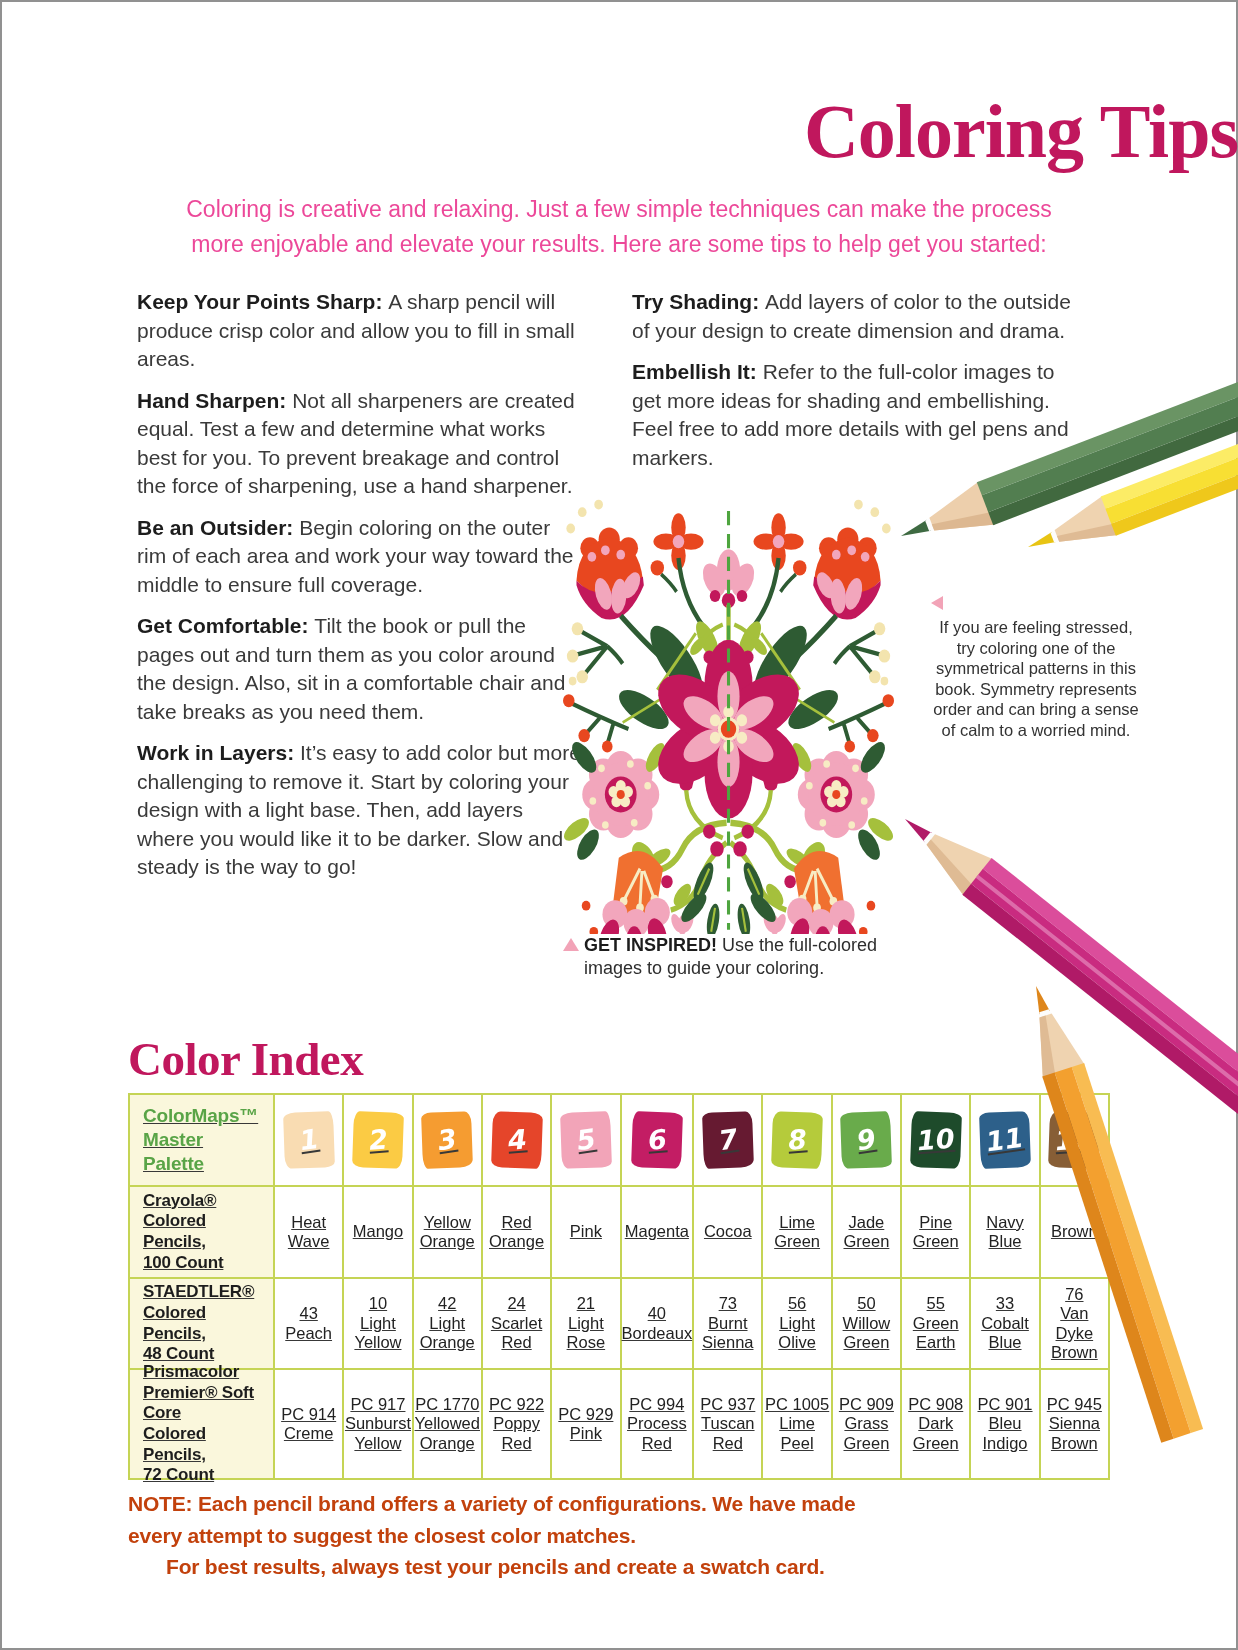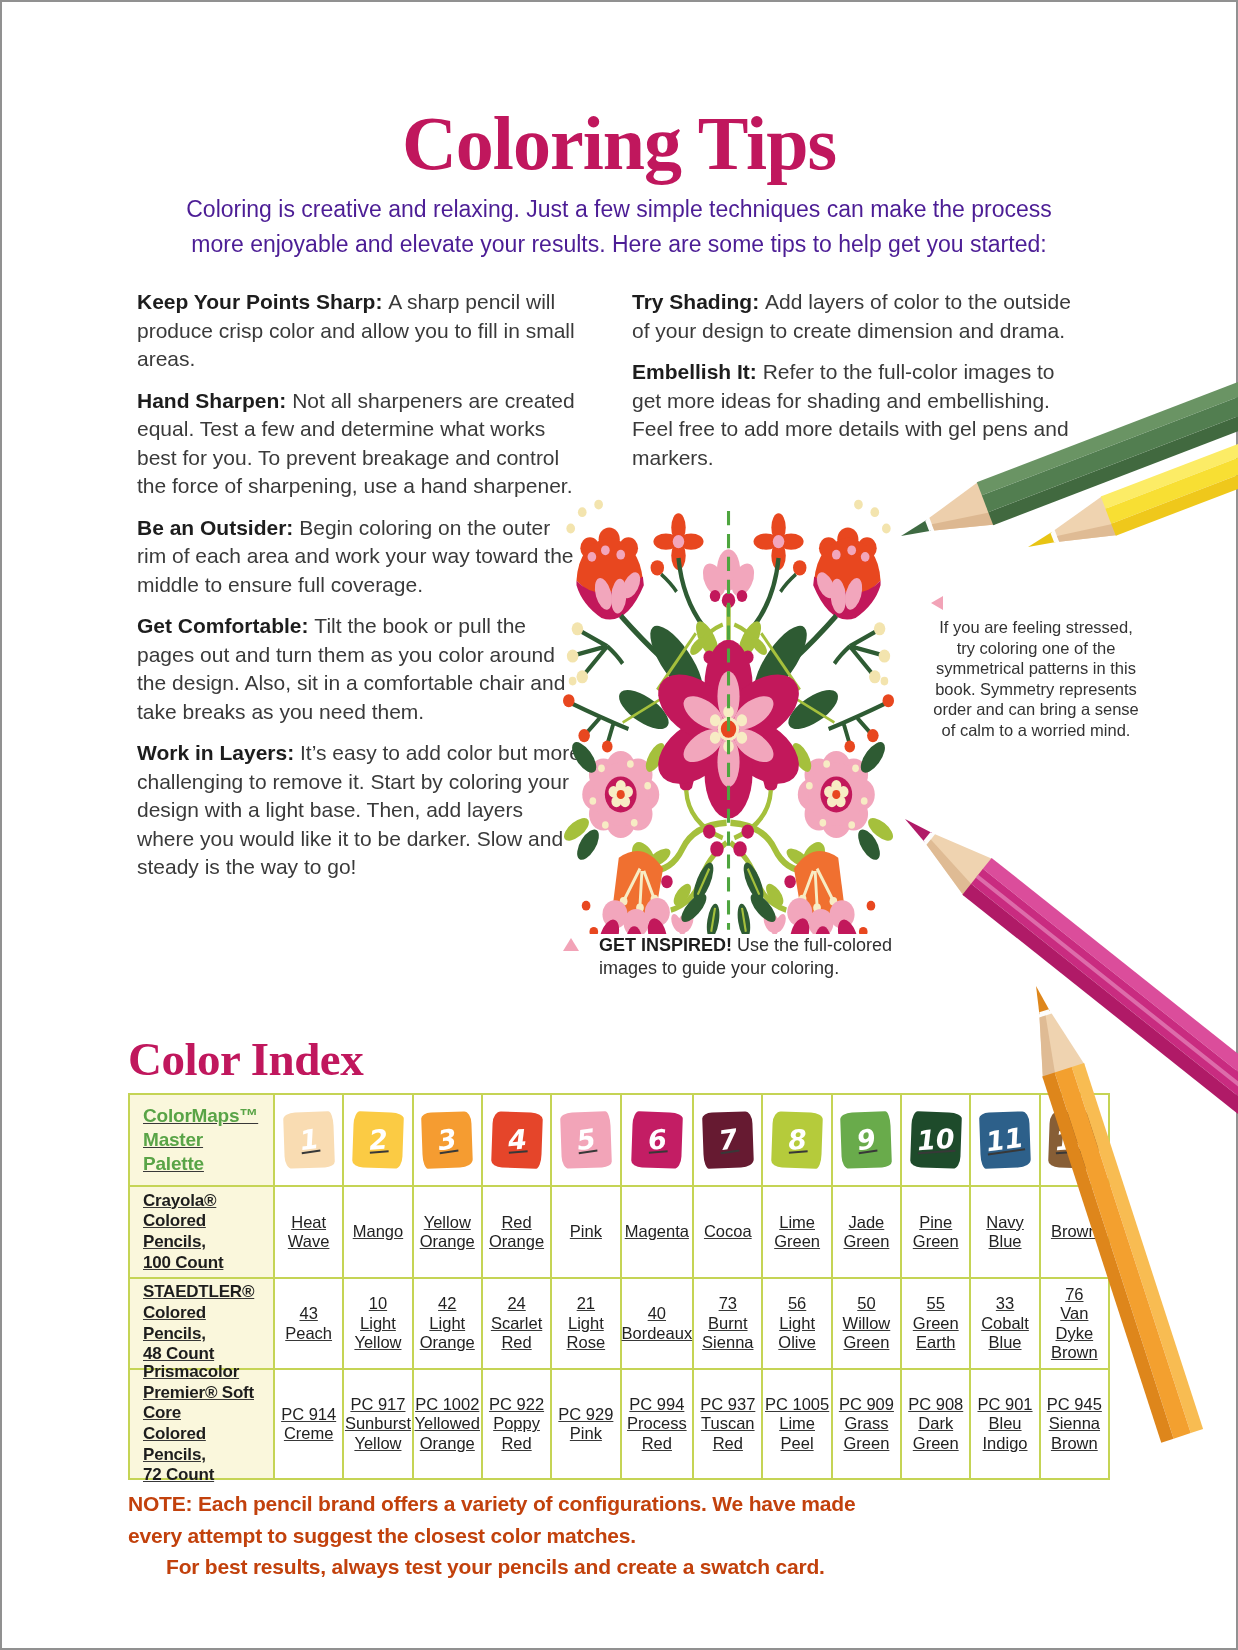--- a/index.html
+++ b/index.html
@@ -3,43 +3,43 @@
 <meta charset="utf-8">
 <style>
   html,body{margin:0;padding:0;background:#fff;}
   .page{
     position:relative;width:1238px;height:1650px;background:#fff;overflow:hidden;
     box-shadow:inset 0 0 0 2px #919191;
     font-family:"Liberation Sans",sans-serif;color:#383838;
   }
   
   .title{
-    position:absolute;left:0;right:0;top:88px;margin:12px;text-align:center;
+    position:absolute;left:0;right:0;top:88px;margin:0;text-align:right;
     font-family:"Liberation Serif",serif;font-weight:bold;font-size:76px;letter-spacing:-1px;
     color:#C0175D;
   }
   .intro{
     position:absolute;left:50%;transform:translateX(-50%);top:192px;width:880px;margin:0;
-    text-align:center;font-size:23px;line-height:1.52;color:#4c1d95;
+    text-align:center;font-size:23px;line-height:1.52;color:#ec4899;
   }
   
   .col{position:absolute;top:288px;width:452px;font-size:21px;line-height:28.5px;color:#3a3a3a;}
   .col-left{left:133px;}
   .col-right{left:628px;width:455px;}
   .tip{margin:0 0 13px 4px;}
   .tip b{color:#1d1d1d;}
   
   .flower{position:absolute;left:563px;top:498px;}
   
   .sidebar{position:absolute;left:930px;top:596px;width:212px;font-size:16.5px;line-height:20.5px;color:#333;}
   .tri-left{width:0;height:0;border-top:7px solid transparent;border-bottom:7px solid transparent;
     border-right:12px solid #F2A3B7;margin:0 0 7px 1px;}
   .sidebar p{margin:0;text-align:center;}
   
-  .caption{position:absolute;left:563px;top:934px;width:330px;display:flex;gap:20px;
+  .caption{position:absolute;left:563px;top:934px;width:330px;display:flex;gap:5px;
     font-size:18px;line-height:23px;color:#2e2e2e;}
   .tri-up{flex:0 0 auto;width:0;height:0;border-left:8px solid transparent;border-right:8px solid transparent;
     border-bottom:13px solid #F2A3B7;margin-top:4px;}
   .caption b{color:#1d1d1d;}
   
   .cidx-title{
     position:absolute;left:128px;top:1032px;margin:0;
     font-family:"Liberation Serif",serif;font-weight:bold;font-size:47px;letter-spacing:-0.5px;color:#C0175D;text-align:right;
   }
   .cidx-table{
@@ -327,21 +327,21 @@
 Brown</div>
       <div class="cell lbl">Prismacolor
 Premier® Soft Core
 Colored Pencils,
 72 Count</div>
       <div class="cell">PC 914
 Creme</div>
       <div class="cell">PC 917
 Sunburst
 Yellow</div>
-      <div class="cell">PC 1002
+      <div class="cell">PC 1770
 Yellowed
 Orange</div>
       <div class="cell">PC 922
 Poppy
 Red</div>
       <div class="cell">PC 929
 Pink</div>
       <div class="cell">PC 994
 Process
 Red</div>

